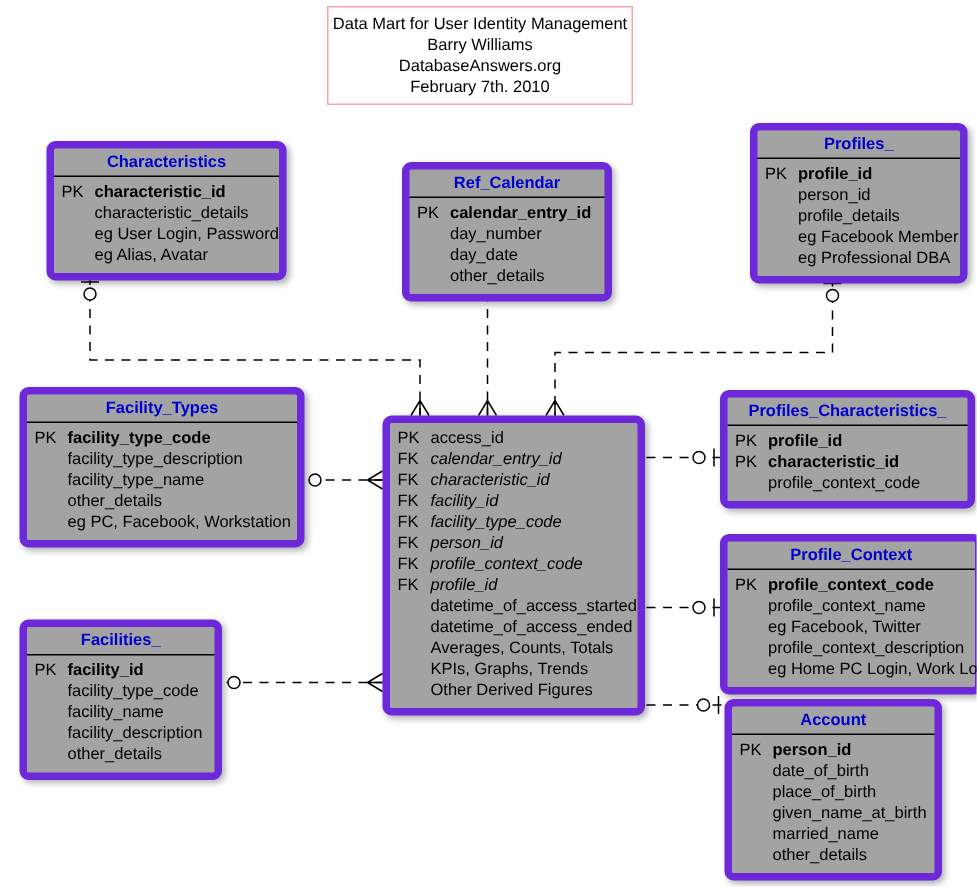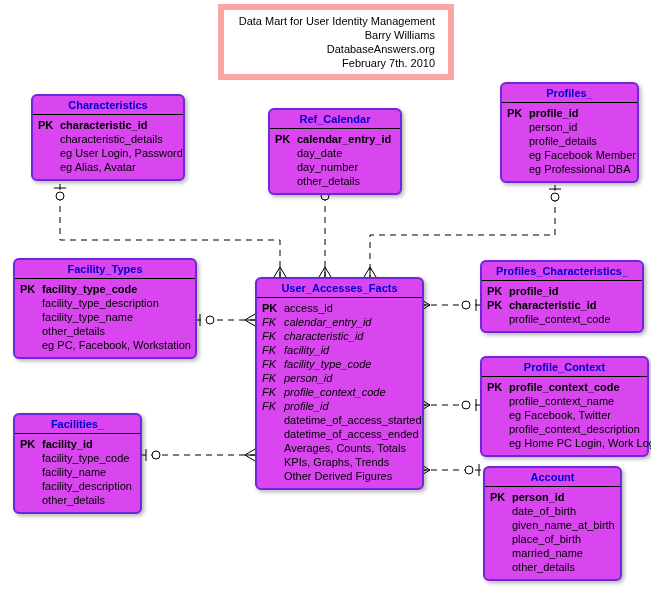--- a/index.html
+++ b/index.html
@@ -1,25 +1,25 @@
 <!DOCTYPE html>
 <html><head>
 <meta charset="utf-8">
 <style>
   html,body{margin:0;padding:0;font-family:Arial,Helvetica,sans-serif;font-size:11px;color:#000;background:#fff}
   .canvas{position:relative;width:651px;height:591px}
-  .entity{position:absolute;background:#d946ef;border:2px solid #6d28d9;border-radius:6px;box-shadow:2px 2px 4px rgba(0,0,0,.3)}
+  .entity{position:absolute;background:#a3a3a3;border:5px solid #6d28d9;border-radius:6px;box-shadow:2px 2px 4px rgba(0,0,0,.3)}
   .entity .title{text-align:center;font-weight:bold;padding:3px 6px;border-bottom:1px solid #000;}
   .entity .title.blue{color:#0000cd}
   .entity .body{padding:3px 5px 5px 5px}
   .row{display:flex;gap:4px;line-height:14px;white-space:nowrap}
-  .row .pk{font-weight:bold;width:18px;flex-shrink:0;display:inline-block}
-  .row .fk{font-style:italic;width:18px;flex-shrink:0;display:inline-block}
+  .row .pk{font-weight:normal;width:18px;flex-shrink:0;display:inline-block}
+  .row .fk{width:18px;flex-shrink:0;display:inline-block}
   .row .attr{}
-  .header-box{position:absolute;border:6px solid #fca5a5;padding:4px 13px;text-align:right;line-height:14px}
+  .header-box{position:absolute;border:1px solid #fca5a5;padding:4px 2px;text-align:center;line-height:14px}
   svg.connectors{position:absolute;left:0;top:0;width:651px;height:591px;pointer-events:none}
 </style>
 </head>
 <body>
 
 <div class="canvas">
 
   <div class="header-box" style="left:218px;top:4px;width:198px">
     <div>Data Mart for User Identity Management</div>
     <div>Barry Williams</div>
@@ -114,25 +114,25 @@
 
   <div class="entity" style="left:268px;top:108px;width:130px">
     <div class="title blue">Ref_Calendar</div>
     <div class="body">
         <div class="row">
           <span class="pk">PK</span>
           <span class="attr" style="font-weight: bold;">calendar_entry_id</span>
         </div>
         <div class="row">
           <span class="pk"></span>
+          <span class="attr">day_number</span>
+        </div>
+        <div class="row">
+          <span class="pk"></span>
           <span class="attr">day_date</span>
-        </div>
-        <div class="row">
-          <span class="pk"></span>
-          <span class="attr">day_number</span>
         </div>
         <div class="row">
           <span class="pk"></span>
           <span class="attr">other_details</span>
         </div>
       </div>
   </div>
 
   <div class="entity" style="left:500px;top:82px;width:135px">
     <div class="title blue">Profiles_</div>
@@ -183,21 +183,20 @@
           <span class="pk"></span>
         </div>
         <div class="row">
           <span class="pk"></span>
           <span class="attr">eg PC, Facebook, Workstation</span>
         </div>
       </div>
   </div>
 
   <div class="entity" style="left:255px;top:277px;width:165px">
-    <div class="title blue">User_Accesses_Facts</div>
     <div class="body">
         <div class="row">
           <span class="pk">PK</span>
           <span class="attr" style="font-weight: normal;">access_id</span>
         </div>
         <div class="row">
           <span class="fk">FK</span>
           <span class="attr" style="font-style: italic;">calendar_entry_id</span>
         </div>
         <div class="row">
@@ -297,25 +296,25 @@
         <div class="row">
           <span class="pk">PK</span>
           <span class="attr" style="font-weight: bold;">person_id</span>
         </div>
         <div class="row">
           <span class="pk"></span>
           <span class="attr">date_of_birth</span>
         </div>
         <div class="row">
           <span class="pk"></span>
+          <span class="attr">place_of_birth</span>
+        </div>
+        <div class="row">
+          <span class="pk"></span>
           <span class="attr">given_name_at_birth</span>
-        </div>
-        <div class="row">
-          <span class="pk"></span>
-          <span class="attr">place_of_birth</span>
         </div>
         <div class="row">
           <span class="pk"></span>
           <span class="attr">married_name</span>
         </div>
         <div class="row">
           <span class="pk"></span>
           <span class="attr">other_details</span>
         </div>
       </div>

